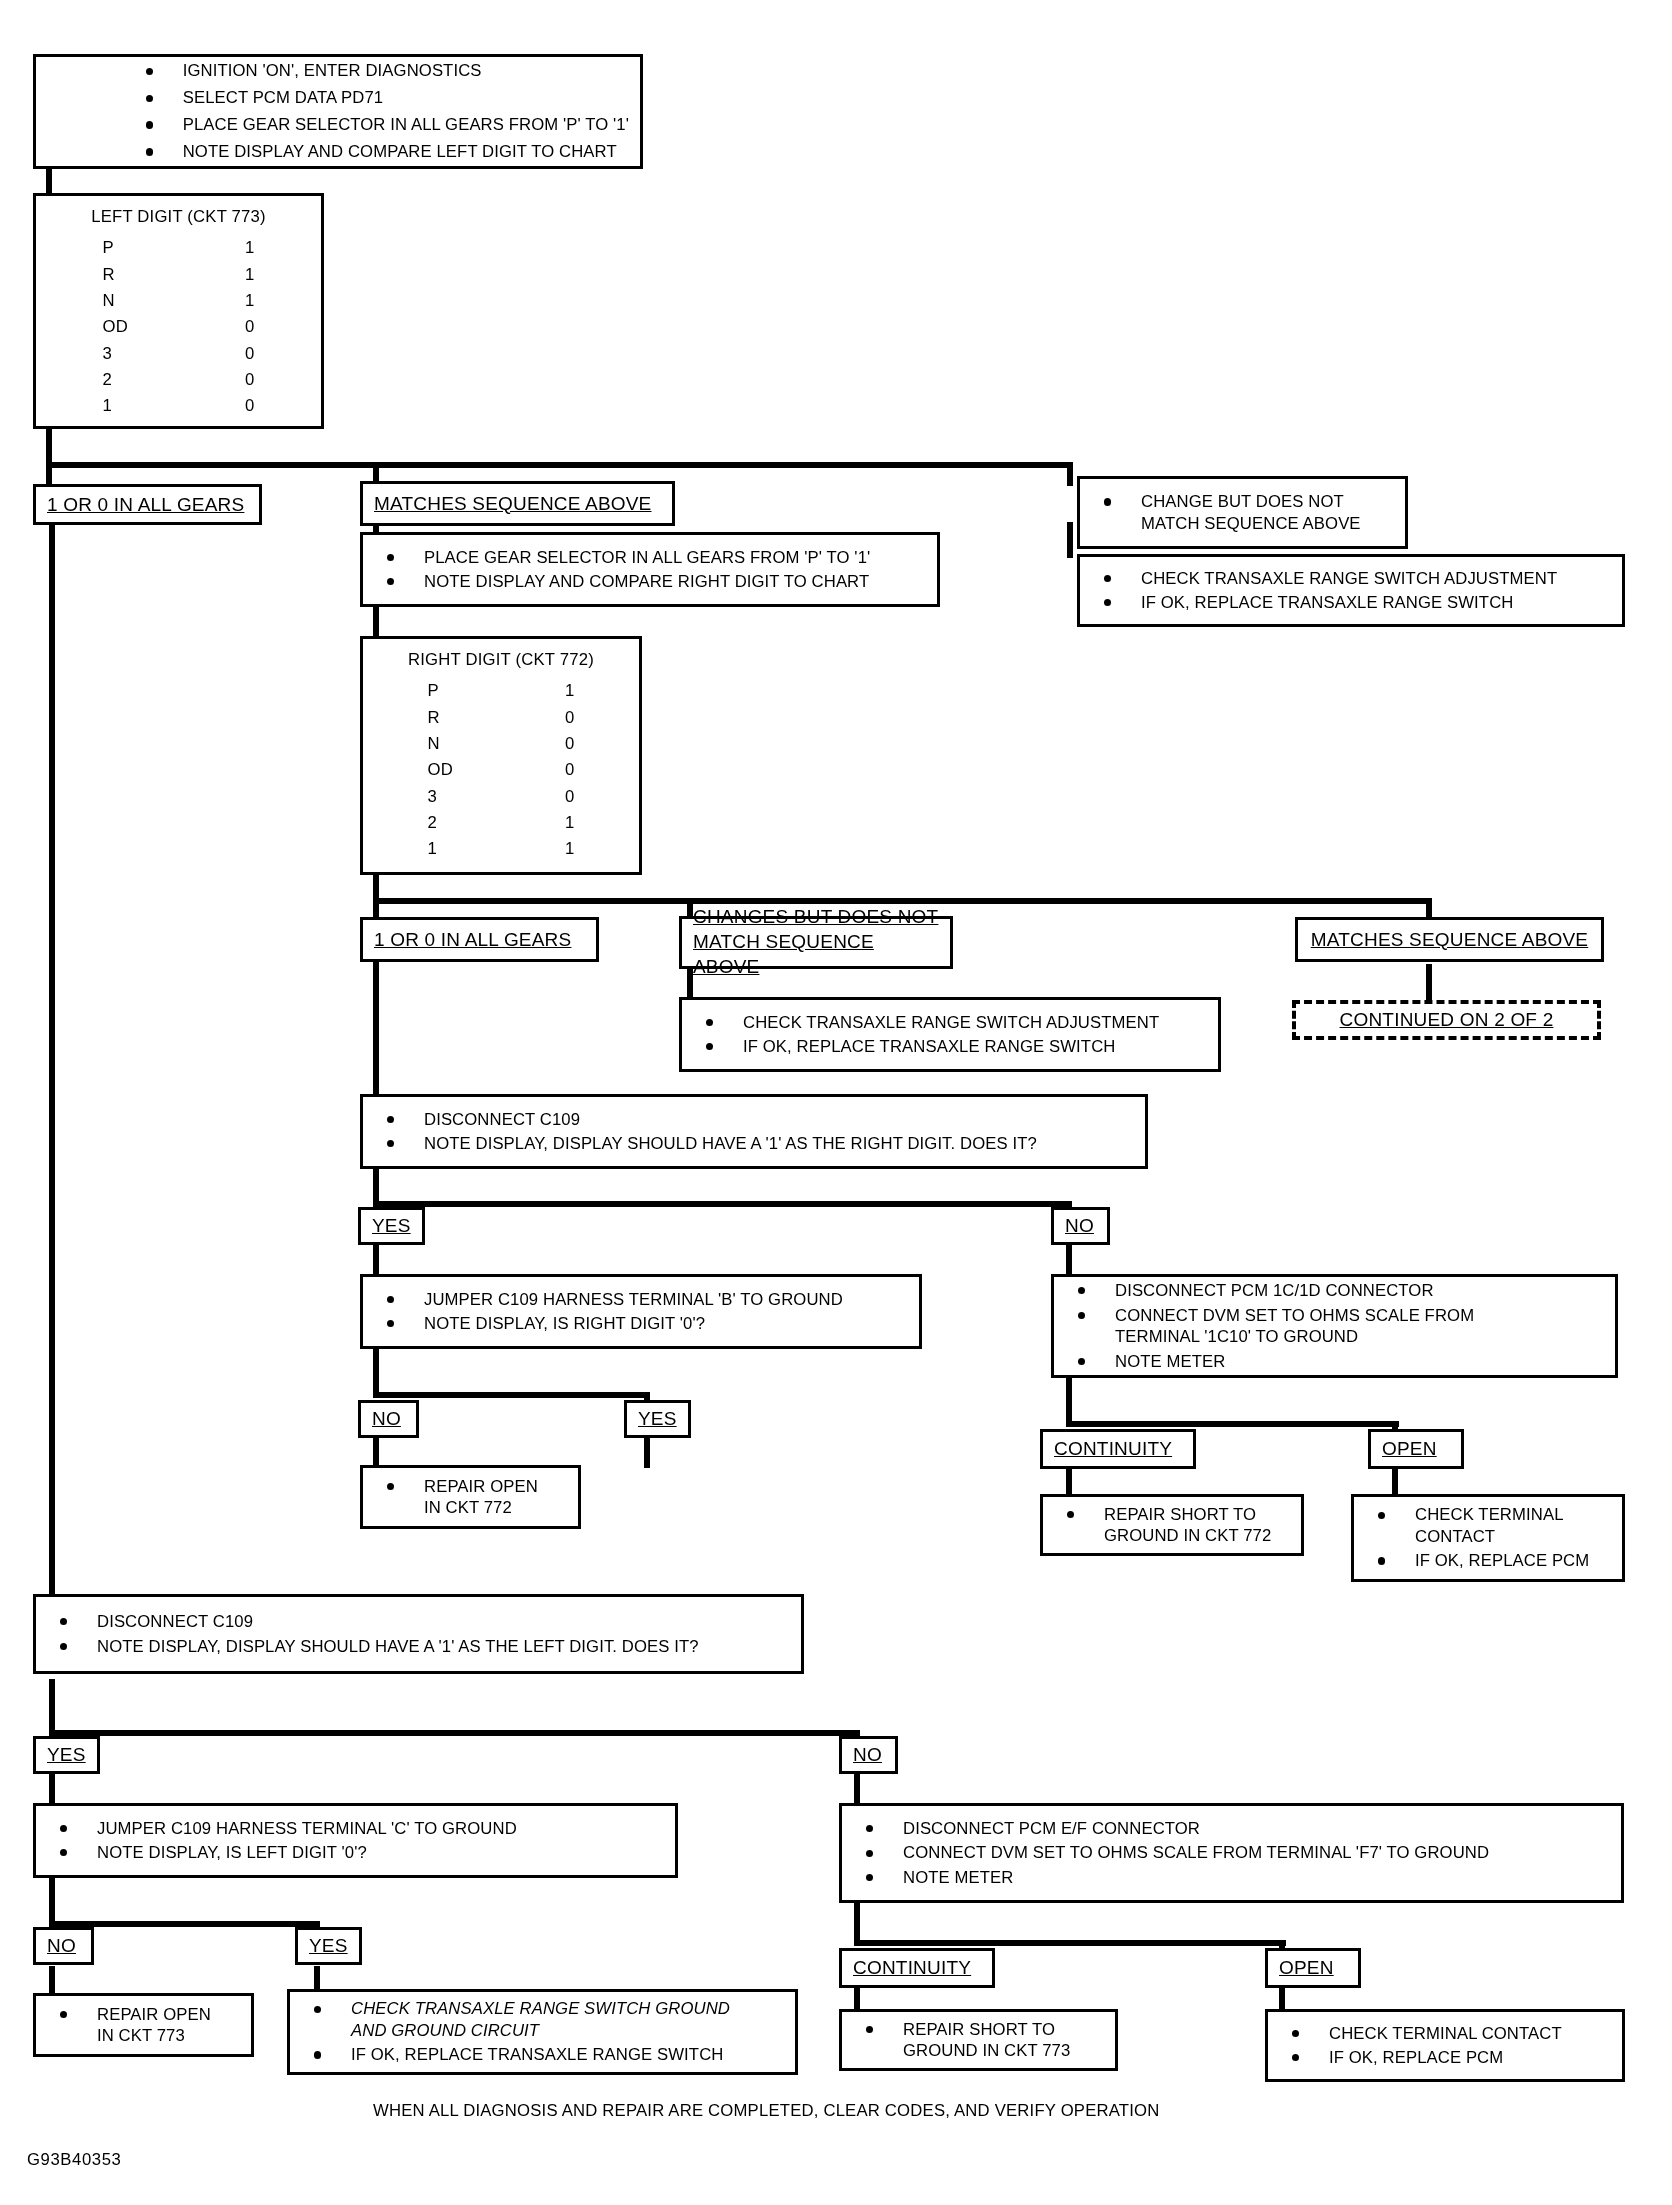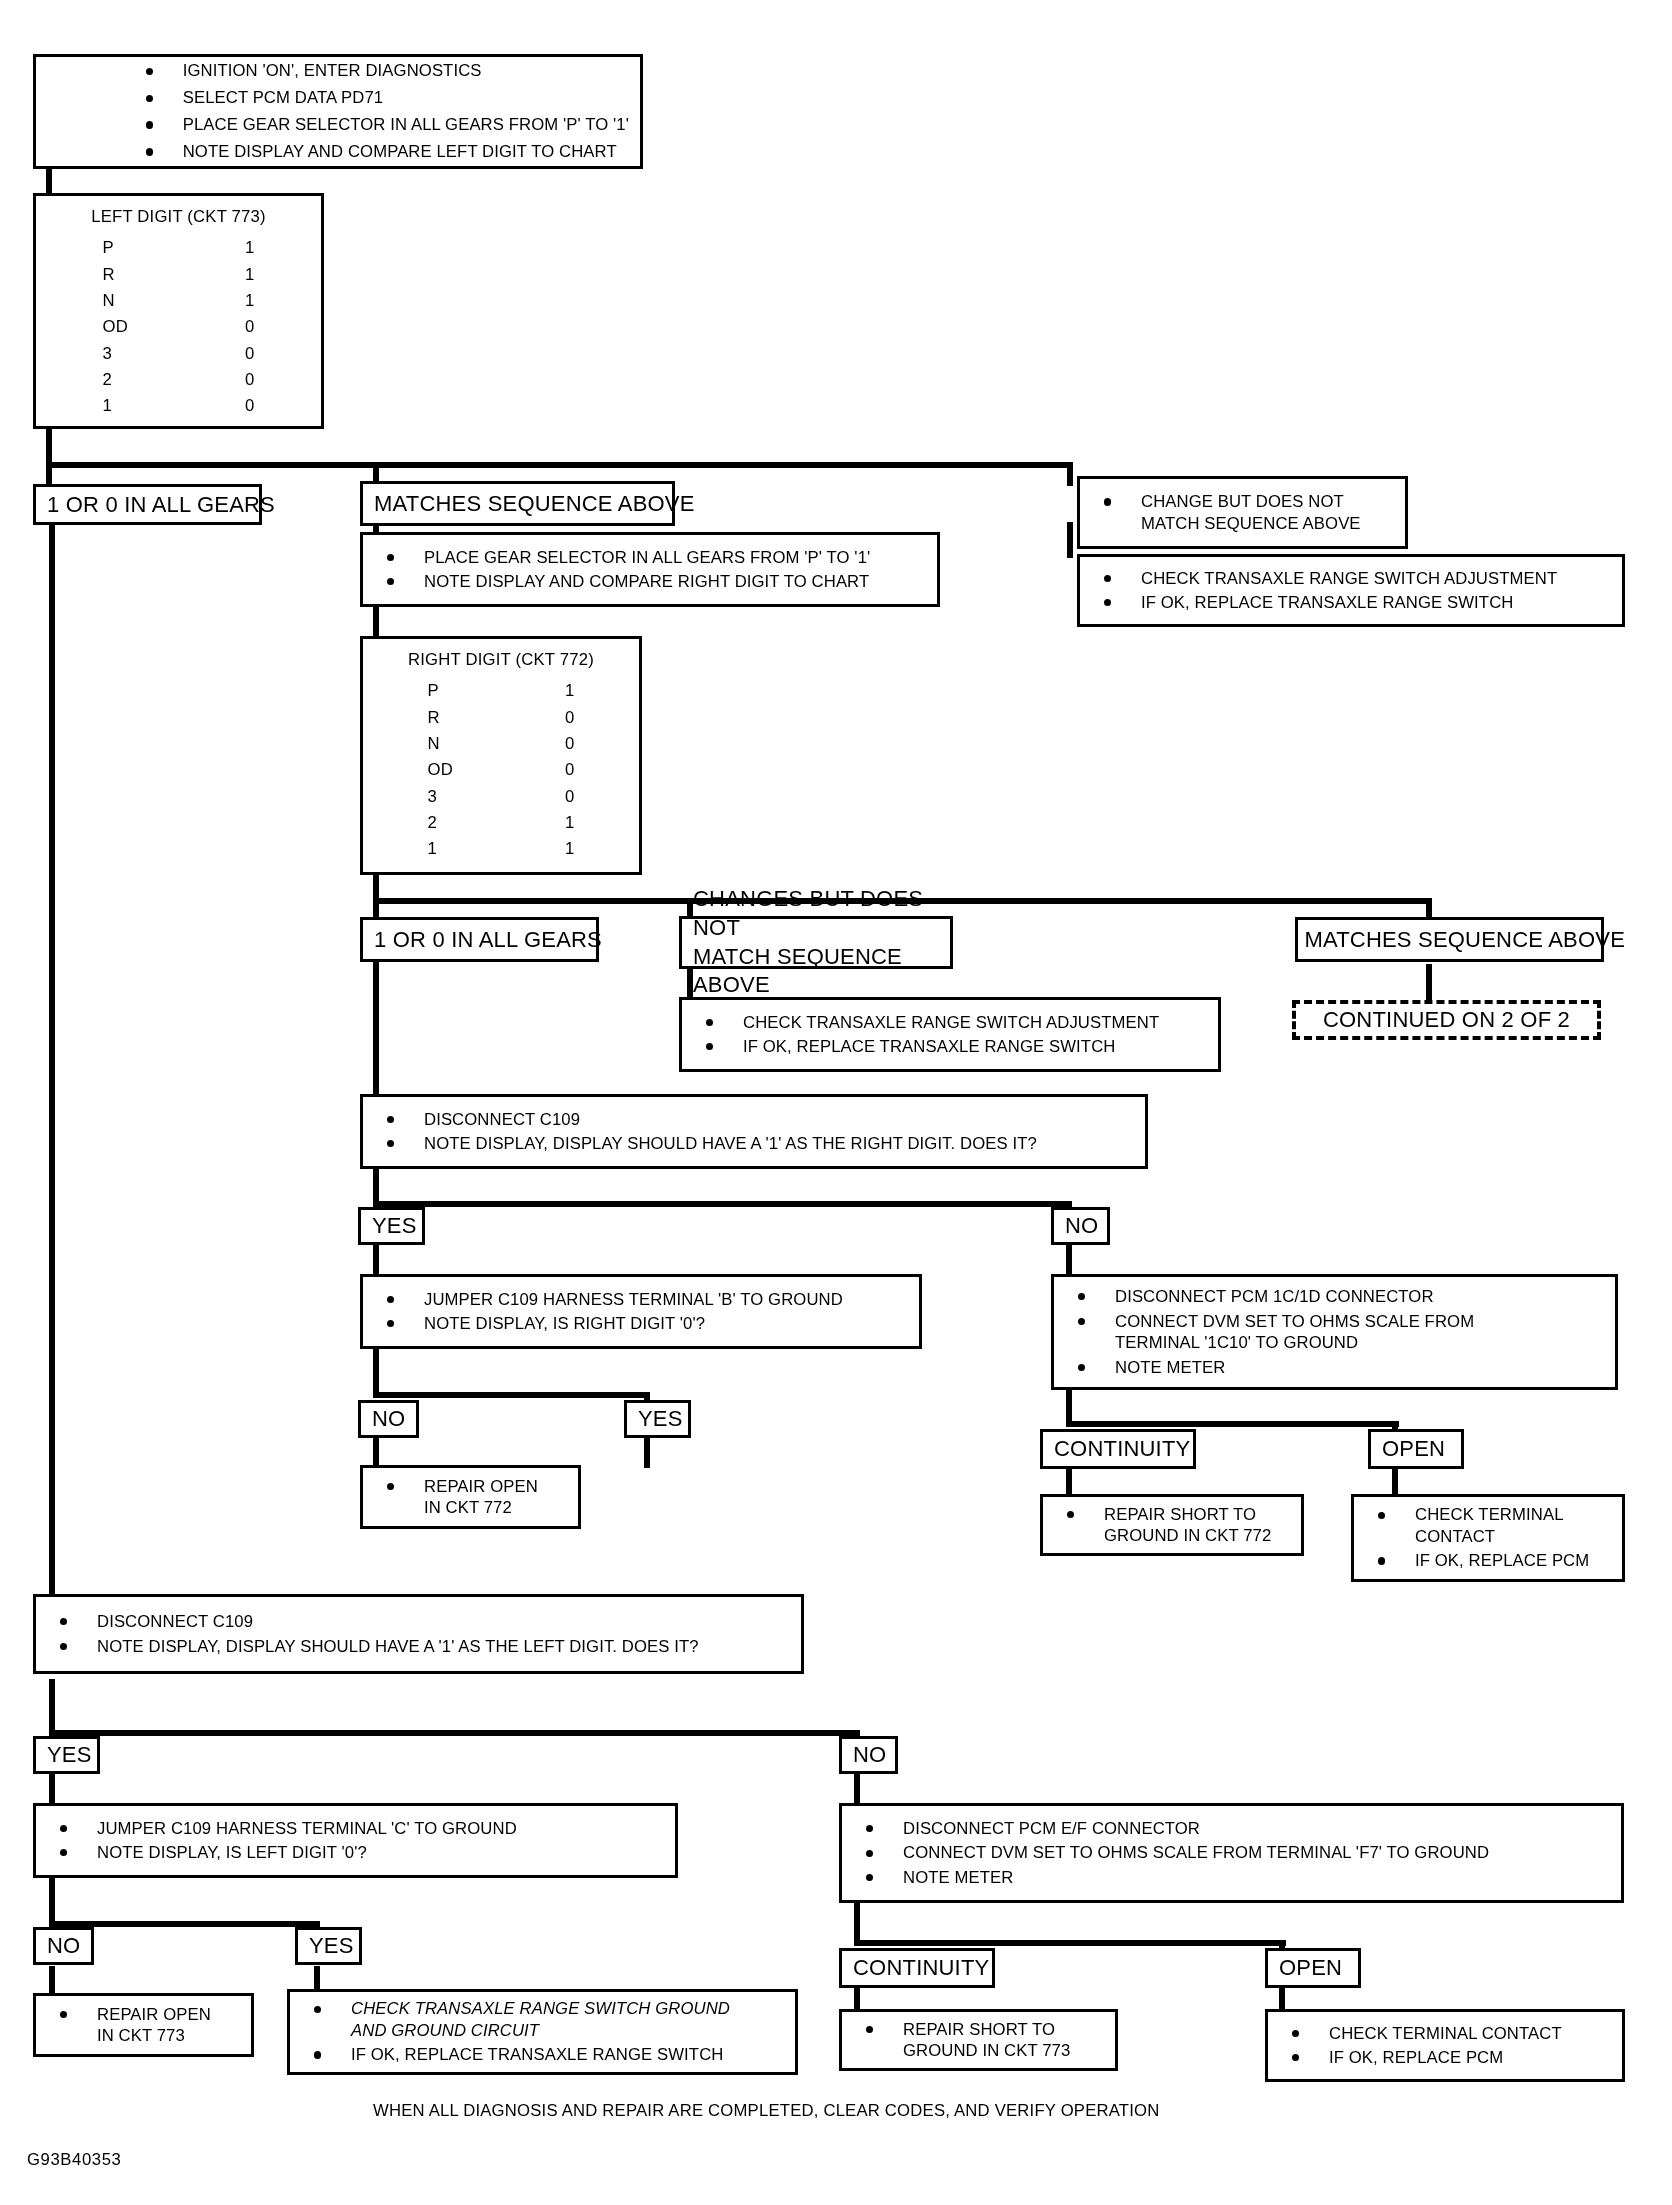--- a/index.html
+++ b/index.html
@@ -33,24 +33,25 @@
     display: flex;
     flex-direction: column;
     justify-content: center;
   }
   .box.dashed {
     border: 4px dashed #000000;
   }
 
   
   .lbl {
-    font-size: 22px;
+    font-size: 19px;
     letter-spacing: 0.2px;
     padding: 0 11px;
     white-space: nowrap;
+    text-decoration: underline;
   }
   .lbl.ctr { text-align: center; padding: 0 6.4px; }
 
   
   ul.bullets {
     list-style: none;
     margin: 0;
     padding: 4.8px 11px 4.8px 24px;
   }
   ul.bullets li {
@@ -345,21 +346,21 @@
   </div>
 
   <div class="box" style="left:360px; top:1465px; width:221px; height:64px;">
     <ul class="bullets tight">
       <li style="white-space:pre-line;">REPAIR OPEN
 IN CKT 772</li>
     </ul>
   </div>
 
 
-  <div class="box" style="left:1051px; top:1274px; width:567px; height:116px;">
+  <div class="box" style="left:1051px; top:1274px; width:567px; height:104px;">
     <ul class="bullets tight">
       <li>DISCONNECT PCM 1C/1D CONNECTOR</li>
       <li style="white-space:pre-line;">CONNECT DVM SET TO OHMS SCALE FROM
 TERMINAL '1C10' TO GROUND</li>
       <li>NOTE  METER</li>
     </ul>
   </div>
 
   <div class="box" style="left:1040px; top:1429px; width:156px; height:40px;">
     <div class="lbl">CONTINUITY</div>

